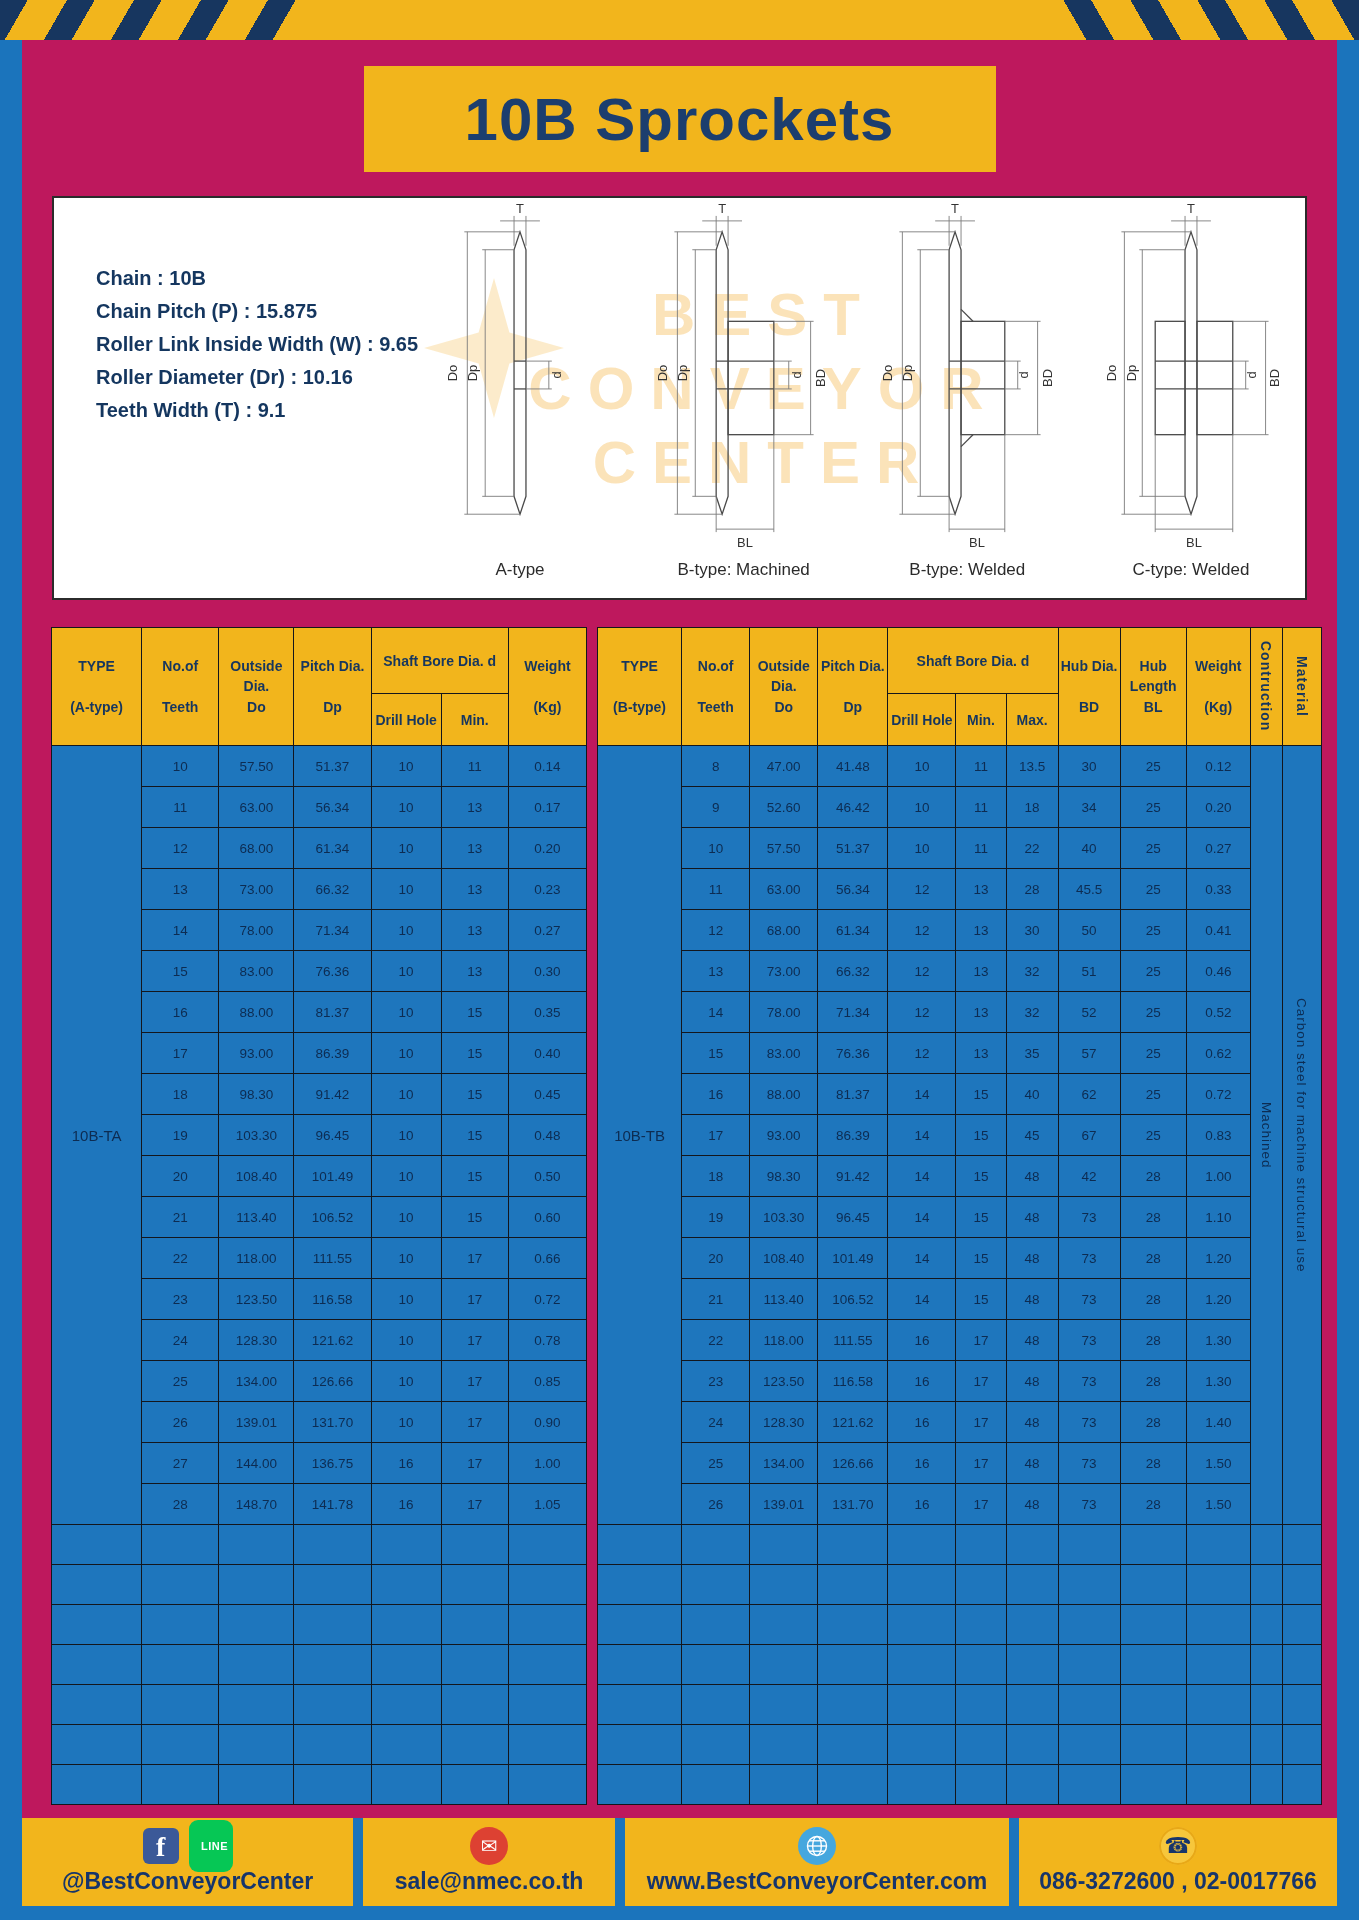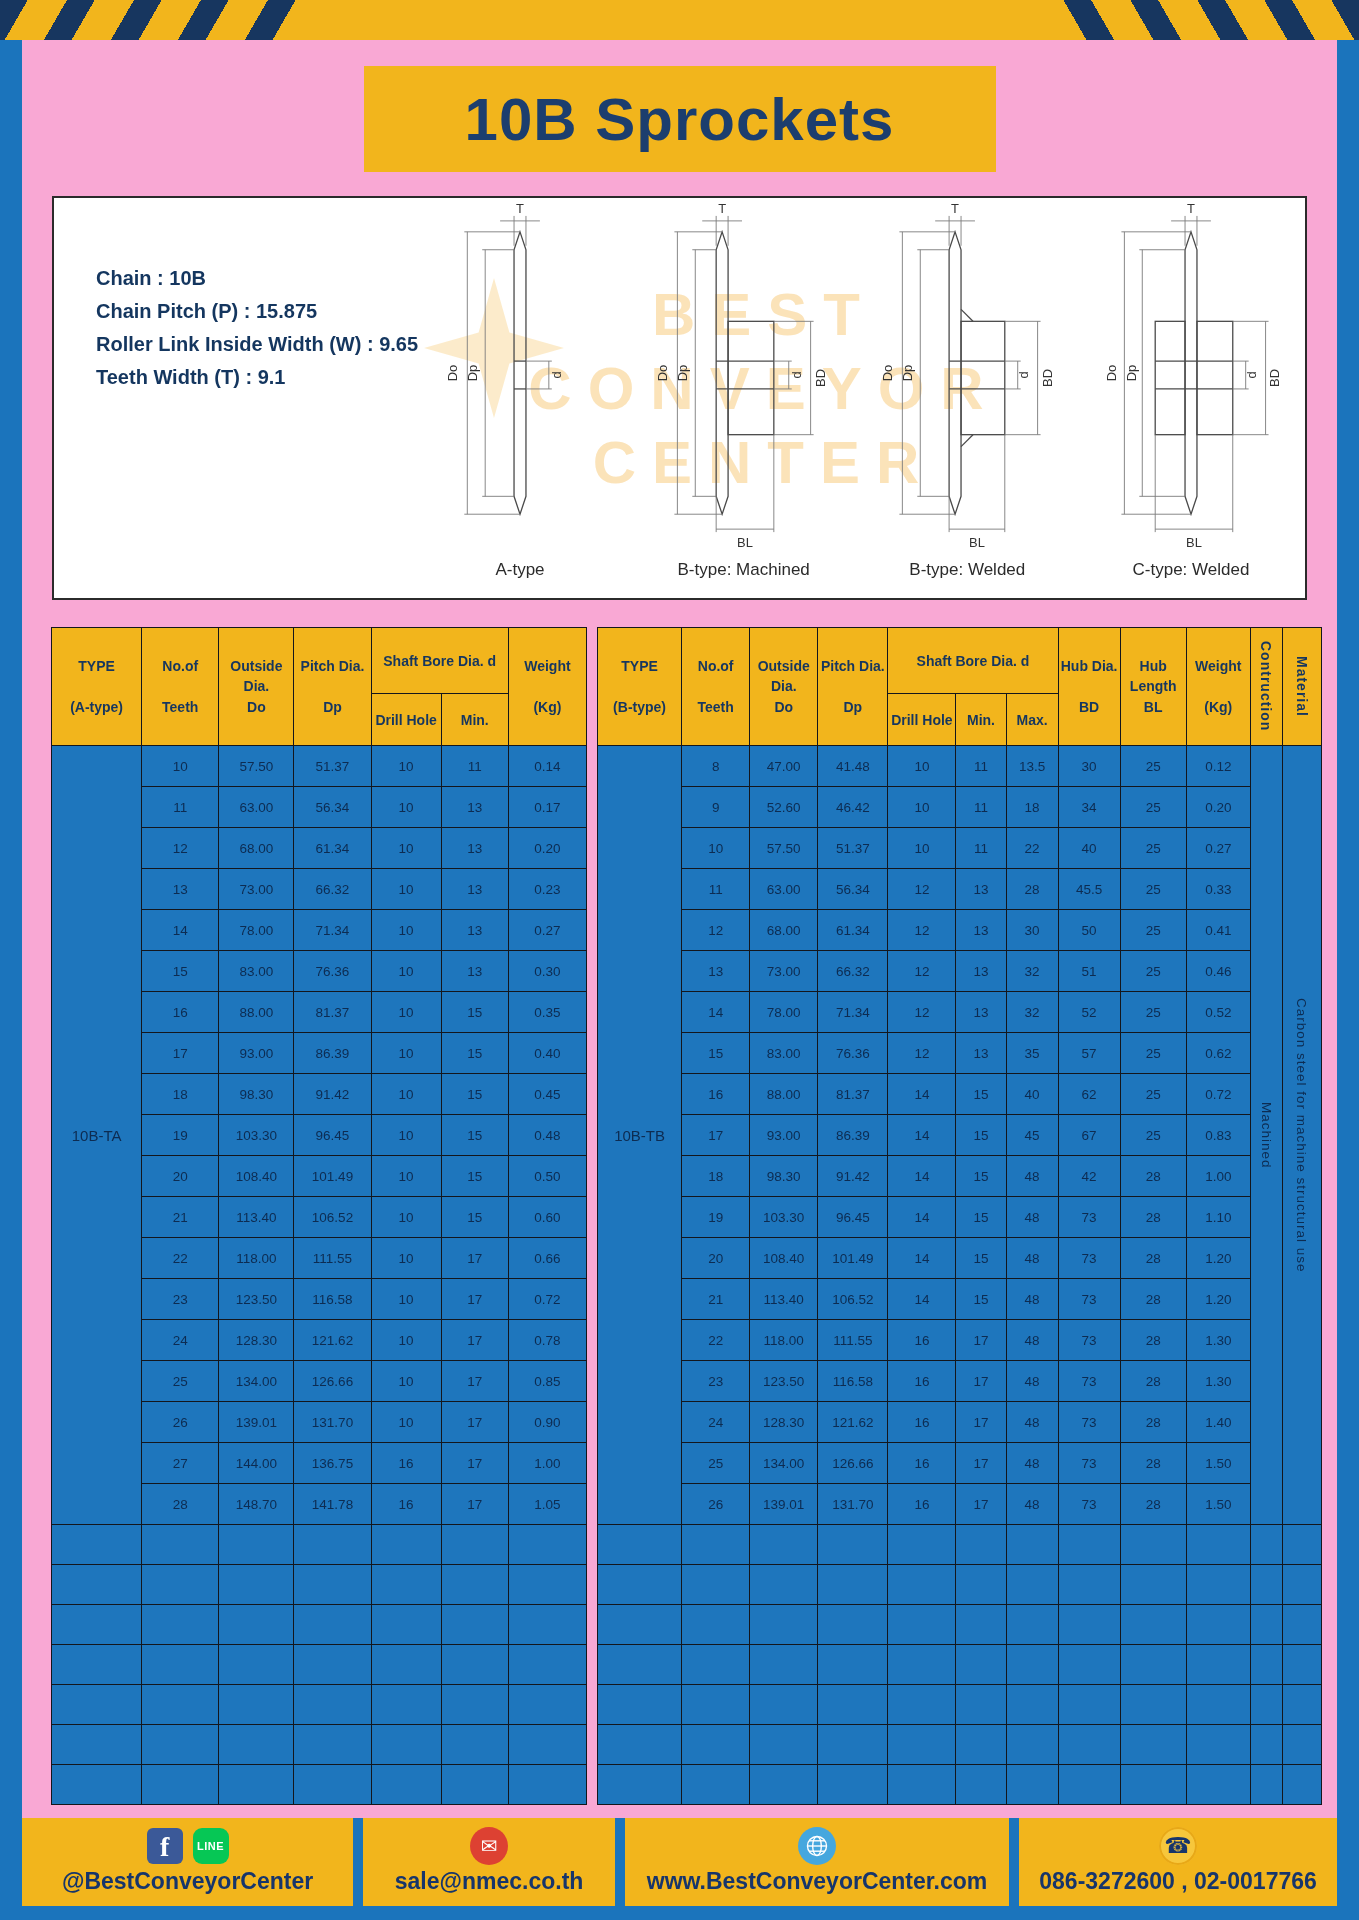--- a/index.html
+++ b/index.html
@@ -7,21 +7,21 @@
   body{width:1359px;height:1920px;font-family:"Liberation Sans",sans-serif;background:#ffffff;}
   .page{position:relative;width:1359px;height:1920px;background:#1b74bc;overflow:hidden;}
 
   
   .top-strip{position:absolute;top:0;left:0;width:100%;height:40px;background:#f2b51c;}
   .hazard{position:absolute;top:0;height:40px;width:300px;
     background:repeating-linear-gradient(120deg,#17365f 0 24px,#f2b51c 24px 58px);}
   .hazard.left{left:0;}
   .hazard.right{right:0;transform:scaleX(-1);}
 
-  .content{position:absolute;top:40px;left:22px;right:22px;bottom:14px;background:#f9a8d4;}
+  .content{position:absolute;top:40px;left:22px;right:22px;bottom:14px;background:#be185d;}
 
   
   .banner{position:absolute;left:50%;transform:translateX(-50%);top:26px;width:632px;height:106px;
     background:#f2b51c;display:flex;align-items:center;justify-content:center;}
   .banner .title{font-size:60px;font-weight:bold;color:#1c3e6e;letter-spacing:1px;}
 
   
   .spec-box{position:absolute;left:30px;top:156px;width:1251px;height:400px;background:#fff;border:2px solid #2b2b2b;}
   .spec-text{position:absolute;left:22px;top:64px;color:#14365f;font-weight:bold;font-size:20px;line-height:33px;white-space:nowrap;z-index:2;margin-left:20px;}
   .watermark{position:absolute;left:390px;top:80px;width:640px;text-align:center;opacity:.30;z-index:0;color:#f2a41c;font-weight:bold;}
@@ -54,21 +54,21 @@
   .footer{position:absolute;left:0;right:0;bottom:0;height:88px;background:#f2b51c;display:flex;align-items:stretch;}
   .f-sec{display:flex;flex-direction:column;align-items:center;justify-content:flex-start;padding-top:6px;}
   .f-sec .f-icons{height:44px;display:flex;align-items:center;justify-content:center;gap:10px;}
   .f-text{font-size:23px;font-weight:bold;color:#17356b;white-space:nowrap;}
   .f-div{width:10px;background:#1b74bc;}
   .sec-social{flex:1.25;}
   .sec-email{flex:0.95;}
   .sec-web{flex:1.45;}
   .sec-phone{flex:1.2;}
   .fb-icon{width:36px;height:36px;border-radius:6px;background:#3b5998;color:#fff;display:flex;align-items:flex-end;justify-content:center;font-weight:bold;font-size:28px;font-family:"Liberation Serif",serif;line-height:34px;}
-  .line-icon{width:36px;height:36px;border-radius:9px;background:#06c755;color:#fff;display:flex;align-items:center;justify-content:center;font-weight:bold;font-size:11px;letter-spacing:0.5px;}
+  .line-icon{width:36px;height:52px;border-radius:9px;background:#06c755;color:#fff;display:flex;align-items:center;justify-content:center;font-weight:bold;font-size:11px;letter-spacing:0.5px;padding-left:8px;}
   .mail-icon{width:38px;height:38px;border-radius:50%;background:#dd4132;color:#fff;display:flex;align-items:center;justify-content:center;font-size:20px;}
   .globe-icon{width:38px;height:38px;border-radius:50%;background:#45a7de;display:flex;align-items:center;justify-content:center;}
   .globe-icon svg{width:26px;height:26px;}
   .globe-icon circle,.globe-icon ellipse,.globe-icon line{stroke:#fff;fill:none;stroke-width:1.6;}
   .phone-icon{width:38px;height:38px;border-radius:50%;background:#f7c73c;color:#17356b;display:flex;align-items:center;justify-content:center;font-size:22px;box-shadow:inset 0 0 0 2px #e8a817;}
 </style>
 </head>
 <body>
 
 <div class="page">
@@ -90,20 +90,21 @@
         </svg>
         <div class="wm-line">BEST</div>
         <div class="wm-line">CONVEYOR</div>
         <div class="wm-line">CENTER</div>
       </div>
 
       <div class="spec-text">
         <div>Chain  :  10B</div>
         <div>Chain Pitch (P)  :  15.875</div>
         <div>Roller Link Inside Width (W) : 9.65</div>
+        <div>Roller Diameter (Dr)  : 10.16</div>
         <div>Teeth Width (T)  :  9.1</div>
       </div>
 
       <div class="figs">
 
         <div class="fig">
           <svg viewBox="0 0 200 350">
             <g class="part">
               <polygon points="100,28 106,46 106,294 100,312 94,294 94,46"></polygon>
               <line x1="94" y1="158" x2="106" y2="158"></line>

